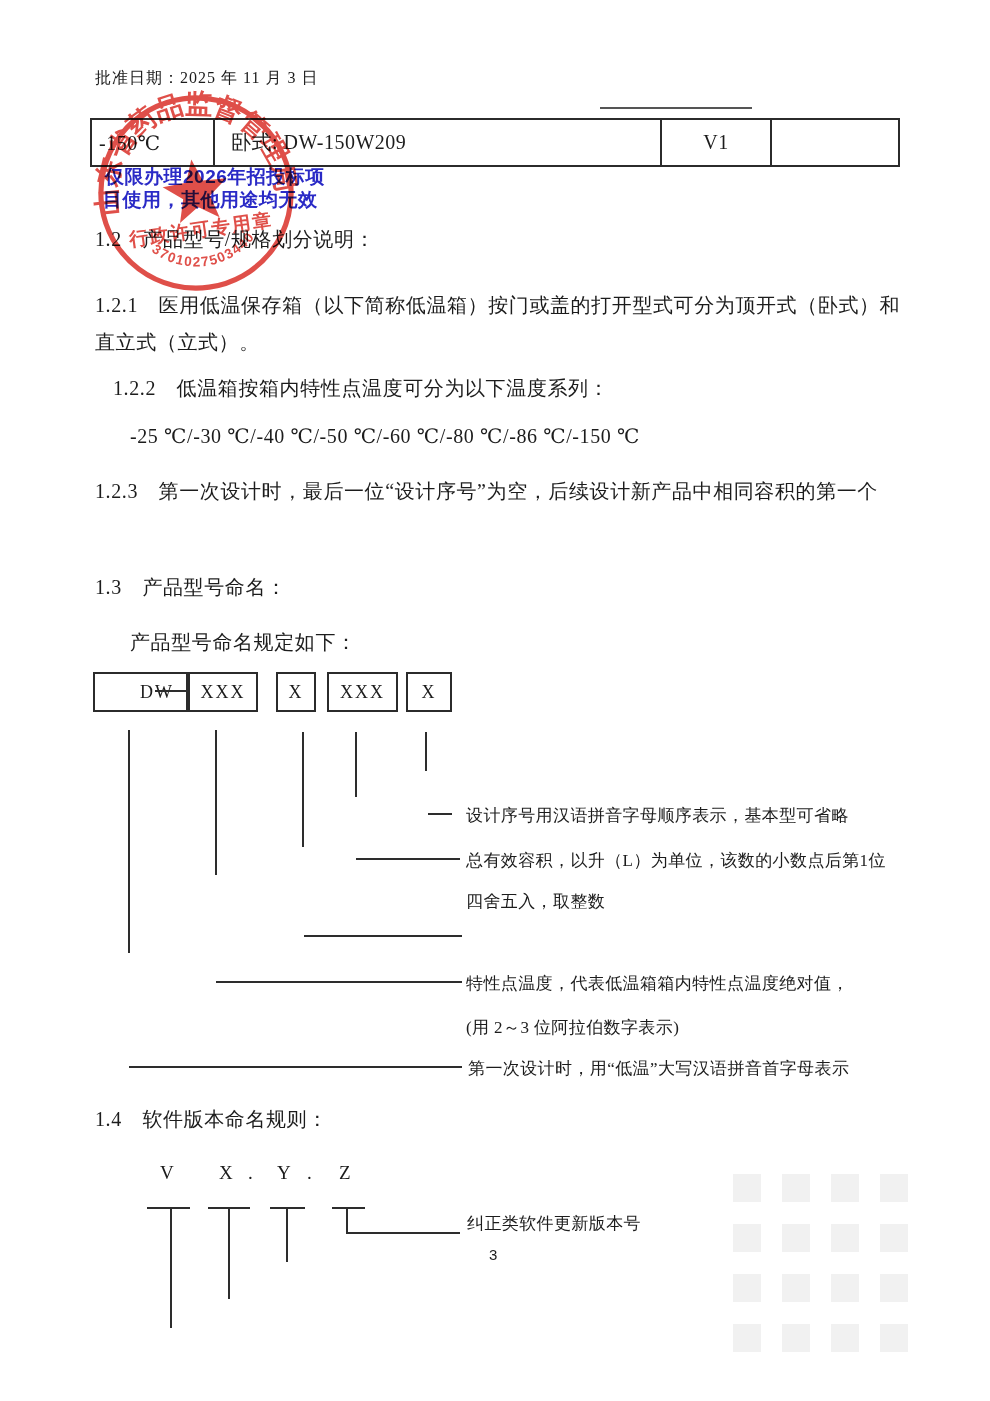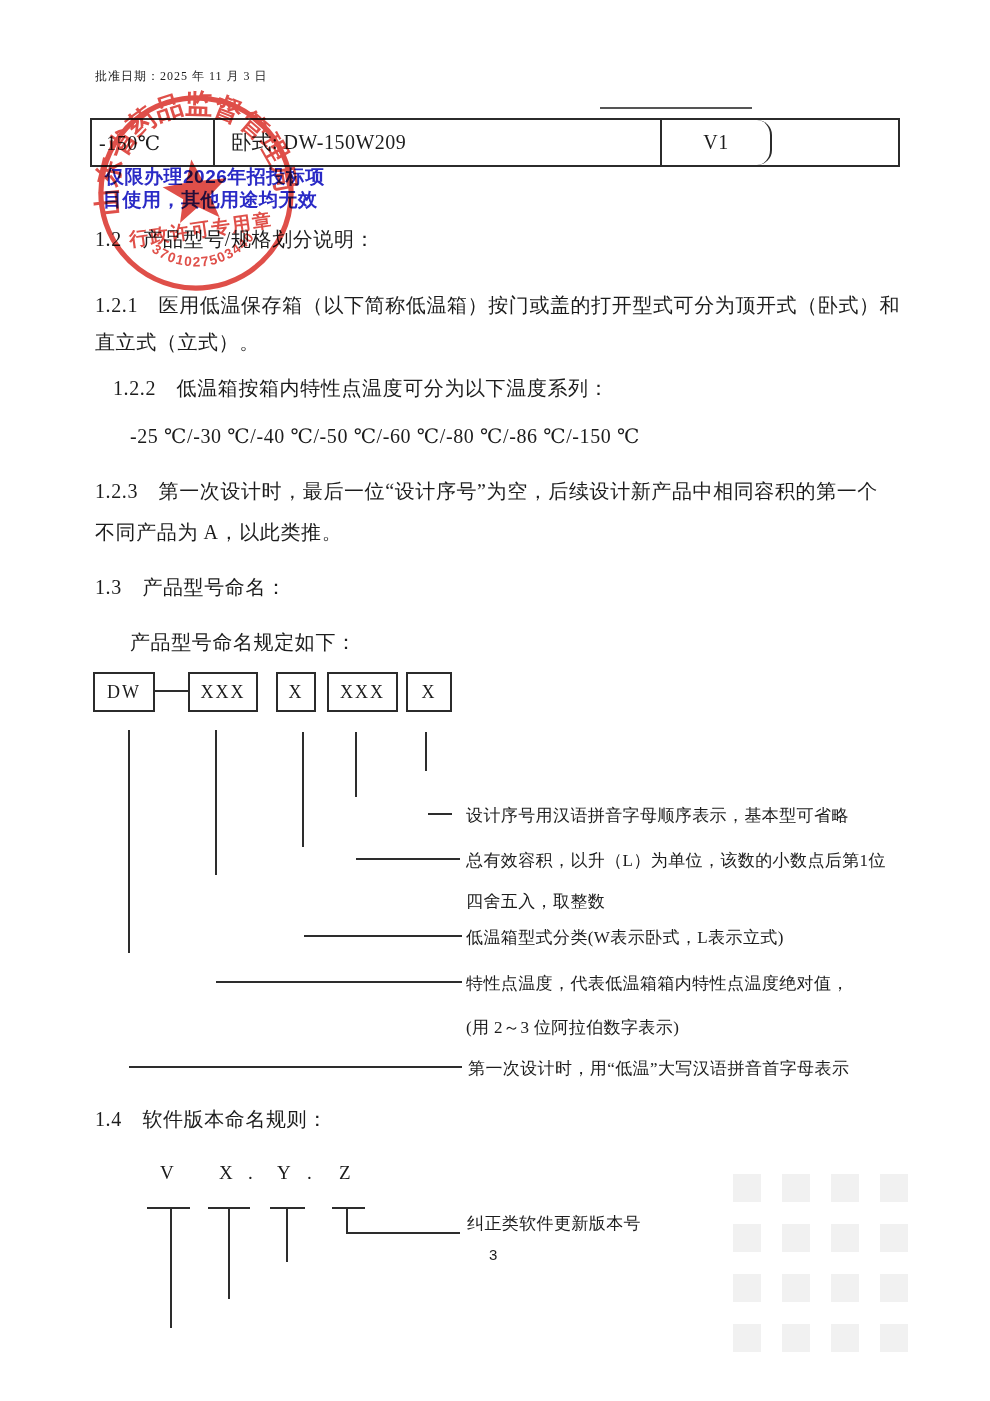--- a/index.html
+++ b/index.html
@@ -4,31 +4,31 @@
 <style>
   html,body { margin:0; padding:0; background:#ffffff; }
   .page {
     position:relative; width:990px; height:1401px; background:#ffffff;
     font-family:"Liberation Serif","DejaVu Serif",serif; color:#1c1c1c; overflow:hidden;
   }
   .abs { position:absolute; white-space:nowrap; }
   .body-text { font-size:20px; letter-spacing:0.6px; }
 
   
-  .approval { left:95px; top:68px; font-size:12px; letter-spacing:1px; }
+  .approval { left:95px; top:68px; font-size:16px; letter-spacing:1px; }
 
   
   .spec-table { position:absolute; left:90px; top:118px; width:806px; height:45px;
     border:2px solid #2b2b2b; display:flex; }
   .spec-cell { border-right:2px solid #2b2b2b; display:flex; align-items:center;
     font-size:20px; letter-spacing:0.5px; }
   .spec-cell:last-child { border-right:none; }
   .c1 { width:114px; padding-left:7px; }
   .c2 { width:429px; padding-left:16px; }
-  .c3 { width:108px; justify-content:center;border-radius:15px; }
+  .c3 { width:108px; justify-content:center; }
   .c4 { flex:1; }
   .artifact-line { left:600px; top:107px; width:152px; height:0; border-top:2px solid #555; }
 
   
   .notice { font-family:"Liberation Sans","DejaVu Sans",sans-serif; font-weight:700;
     color:#2a2ac6; font-size:19px; letter-spacing:0.5px; line-height:22px; }
 
   
   .stamp { position:absolute; left:83px; top:80px; width:226px; height:226px;
     mix-blend-mode:multiply; opacity:0.92; pointer-events:none; }
@@ -71,25 +71,24 @@
 
   <div class="abs notice" style="left:105px; top:166px;">仅限办理2026年招投标项</div>
   <div class="abs notice" style="left:103px; top:189px;">目使用，其他用途均无效</div>
 
   <div class="abs body-text" style="left:95px; top:226px;">1.2　产品型号/规格划分说明：</div>
   <div class="abs body-text" style="left:95px; top:284px;margin-top:8px;">1.2.1　医用低温保存箱（以下简称低温箱）按门或盖的打开型式可分为顶开式（卧式）和</div>
   <div class="abs body-text" style="left:95px; top:329px;">直立式（立式）。</div>
   <div class="abs body-text" style="left:113px; top:375px;">1.2.2　低温箱按箱内特性点温度可分为以下温度系列：</div>
   <div class="abs body-text" style="left:130px; top:424px;text-align:center;">-25 ℃/-30 ℃/-40 ℃/-50 ℃/-60 ℃/-80 ℃/-86 ℃/-150 ℃</div>
   <div class="abs body-text" style="left:95px; top:478px;">1.2.3　第一次设计时，最后一位“设计序号”为空，后续设计新产品中相同容积的第一个</div>
-  <div class="abs body-text" style="left:95px; top:519px;">不同产品为 A，以此类推。</div>
   <div class="abs body-text" style="left:95px; top:574px;">1.3　产品型号命名：</div>
   <div class="abs body-text" style="left:130px; top:629px;">产品型号命名规定如下：</div>
 
-  <div class="dbox" style="left:93px;  width:58px;">DW</div>
+  <div class="dbox" style="left:93px;  width:58px;padding-left:33px;">DW</div>
   <div class="hline" style="left:155px; top:690px; width:33px;"></div>
   <div class="dbox" style="left:188px; width:66px;">XXX</div>
   <div class="dbox" style="left:276px; width:36px;">X</div>
   <div class="dbox" style="left:327px; width:67px;">XXX</div>
   <div class="dbox" style="left:406px; width:42px;">X</div>
 
   <div class="vline" style="left:128px; top:730px; height:223px;"></div>
   <div class="vline" style="left:215px; top:730px; height:145px;"></div>
   <div class="vline" style="left:302px; top:732px; height:115px;"></div>
   <div class="vline" style="left:355px; top:732px; height:65px;"></div>
@@ -97,21 +96,20 @@
 
   <div class="hline" style="left:428px; top:813px; width:24px;"></div>
   <div class="hline" style="left:356px; top:858px; width:104px;"></div>
   <div class="hline" style="left:304px; top:935px; width:158px;"></div>
   <div class="hline" style="left:216px; top:981px; width:246px;"></div>
   <div class="hline" style="left:129px; top:1066px; width:333px;"></div>
 
   <div class="abs ann" style="left:466px; top:804px;">设计序号用汉语拼音字母顺序表示，基本型可省略</div>
   <div class="abs ann" style="left:466px; top:849px;">总有效容积，以升（L）为单位，该数的小数点后第1位</div>
   <div class="abs ann" style="left:466px; top:890px;">四舍五入，取整数</div>
-  <div class="abs ann" style="left:466px; top:926px;">低温箱型式分类(W表示卧式，L表示立式)</div>
   <div class="abs ann" style="left:466px; top:972px;">特性点温度，代表低温箱箱内特性点温度绝对值，</div>
   <div class="abs ann" style="left:466px; top:1016px;">(用 2～3 位阿拉伯数字表示)</div>
   <div class="abs ann" style="left:468px; top:1057px;">第一次设计时，用“低温”大写汉语拼音首字母表示</div>
 
   <div class="abs body-text" style="left:95px; top:1106px;">1.4　软件版本命名规则：</div>
 
   <div class="abs vletter" style="left:160px; top:1162px;">V</div>
   <div class="abs vletter" style="left:219px; top:1162px;">X</div>
   <div class="abs vletter" style="left:248px; top:1162px;">.</div>
   <div class="abs vletter" style="left:277px; top:1162px;">Y</div>

